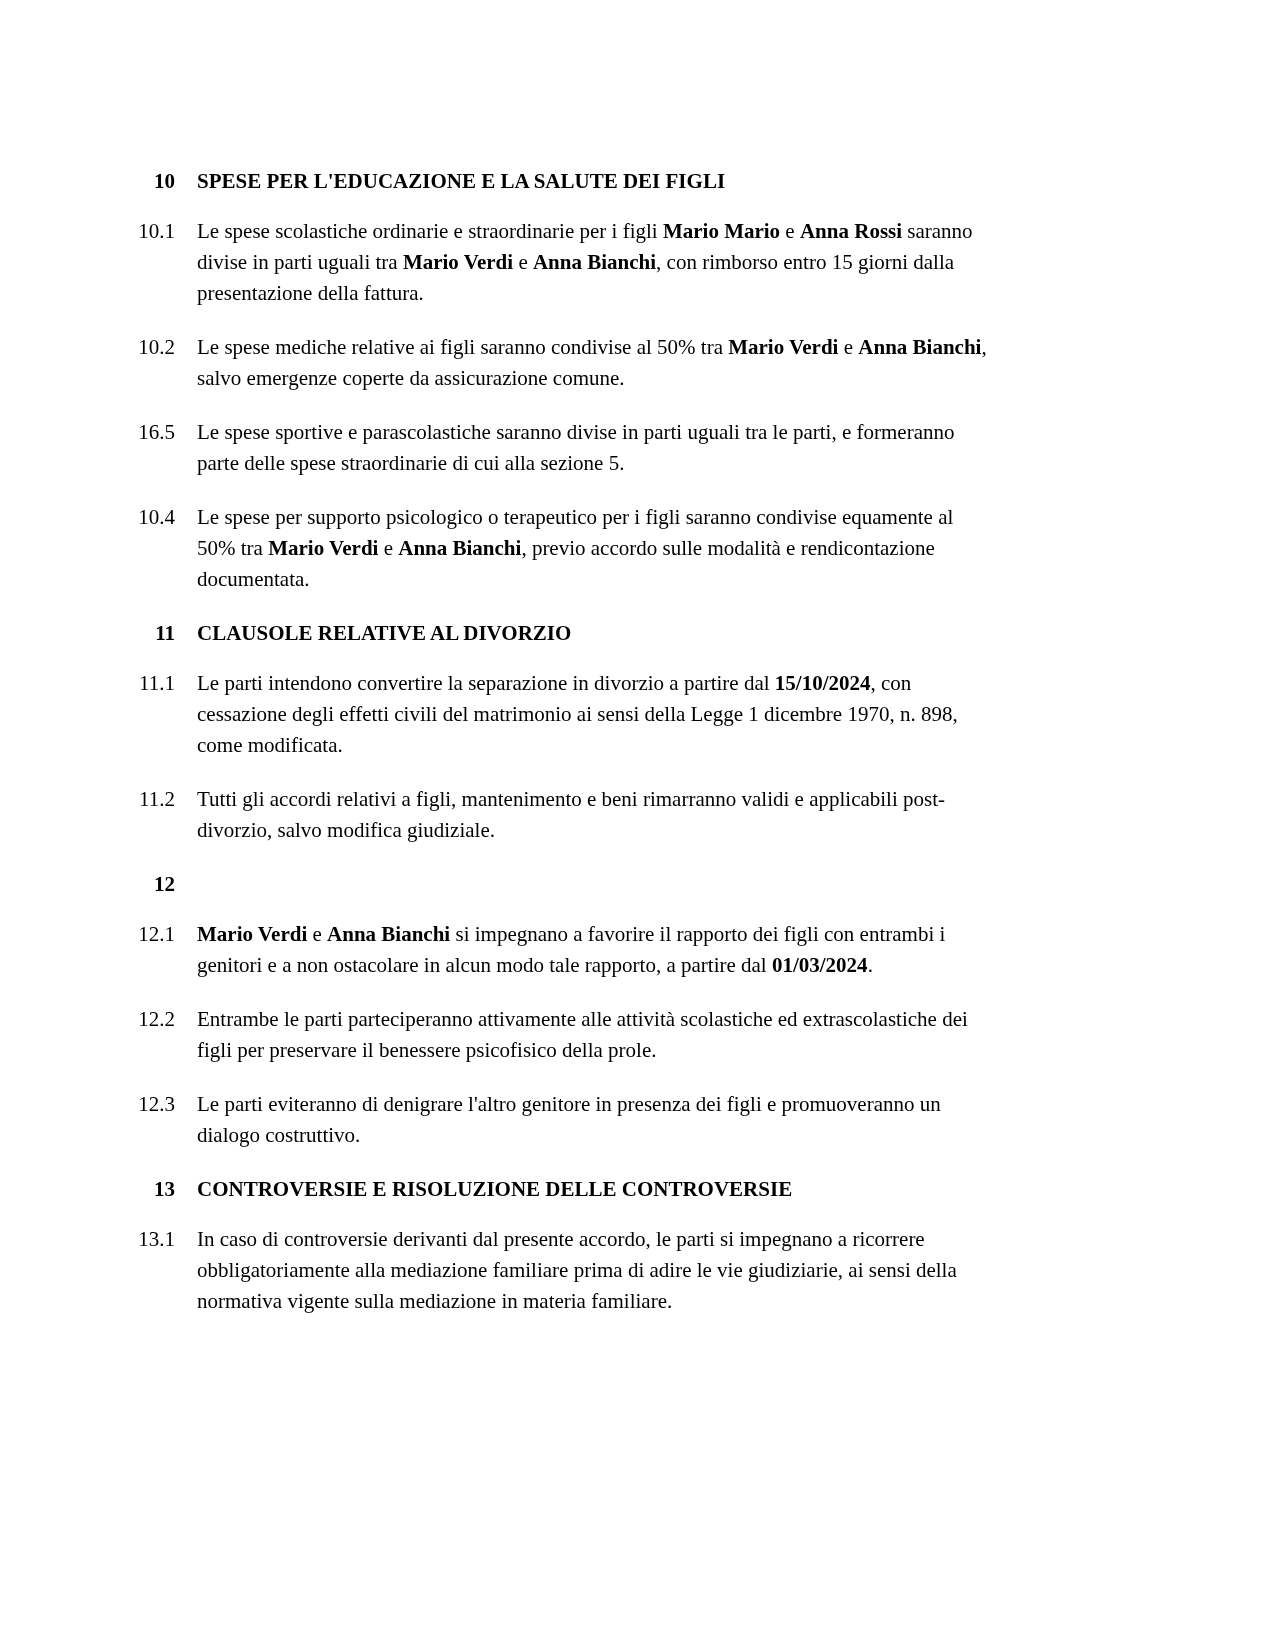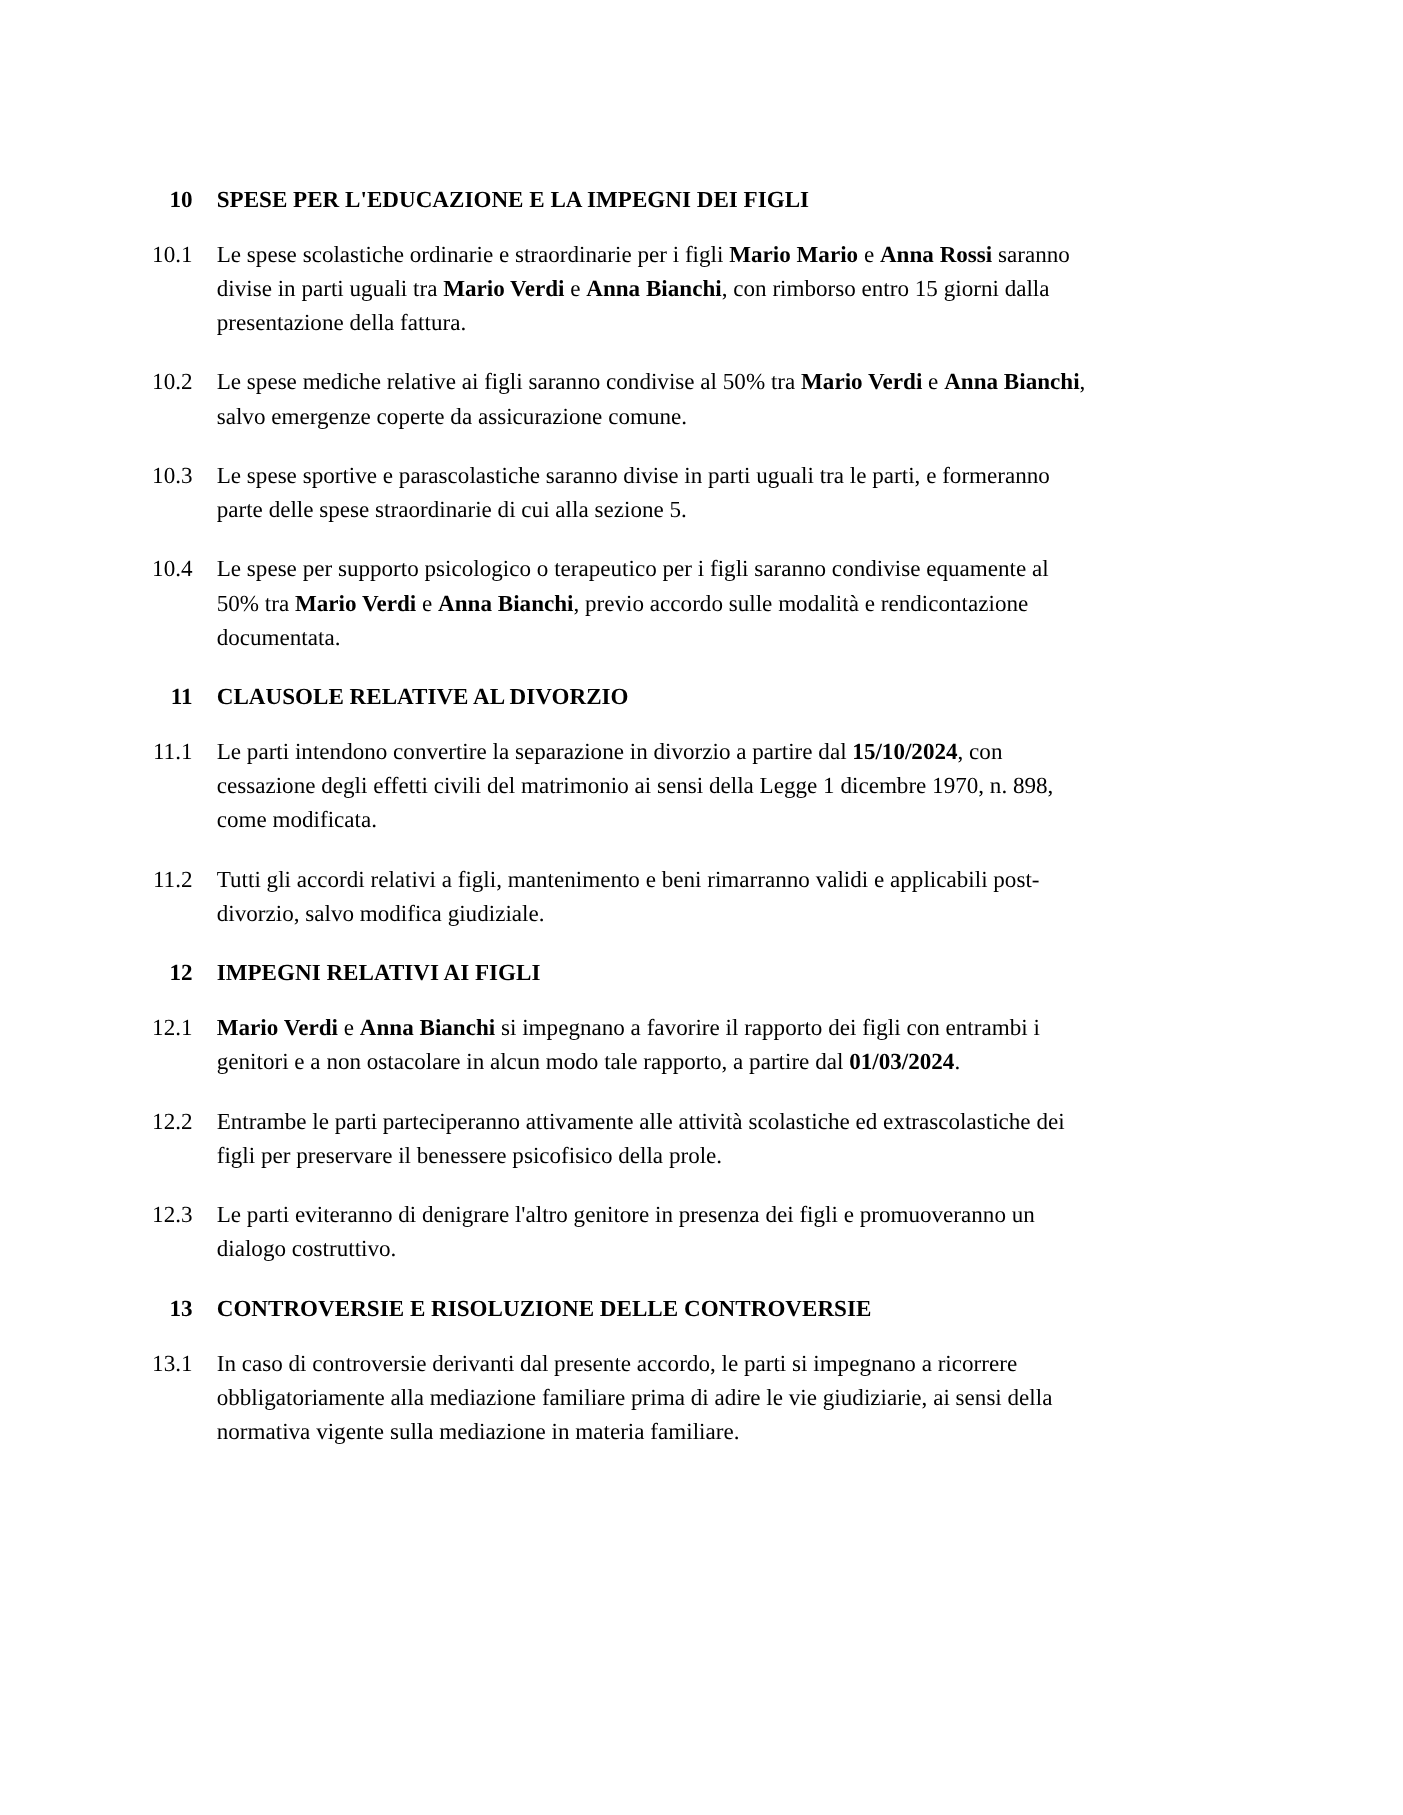--- a/index.html
+++ b/index.html
@@ -66,38 +66,38 @@
   }
 </style>
 </head>
 <body>
 
 <main class="page">
   <div id="sections-host">
   <section class="doc-section">
     <div class="heading-row">
       <div class="num-col">10</div>
-      <h2 class="section-title">SPESE PER L'EDUCAZIONE E LA IMPEGNI DEI FIGLI</h2>
+      <h2 class="section-title">SPESE PER L'EDUCAZIONE E LA SALUTE DEI FIGLI</h2>
     </div>
     <div>
   <div class="clause-row">
     <div class="num-col">10.1</div>
     <p class="clause-text"><span>Le spese scolastiche ordinarie e straordinarie per i figli </span><b>Mario Mario</b><span> e </span><b>Anna Rossi</b><span> saranno
 divise in parti uguali tra </span><b>Mario Verdi</b><span> e </span><b>Anna Bianchi</b><span>, con rimborso entro 15 giorni dalla
 presentazione della fattura.</span></p>
   </div>
 
   <div class="clause-row">
     <div class="num-col">10.2</div>
     <p class="clause-text"><span>Le spese mediche relative ai figli saranno condivise al 50% tra </span><b>Mario Verdi</b><span> e </span><b>Anna Bianchi</b><span>,
 salvo emergenze coperte da assicurazione comune.</span></p>
   </div>
 
   <div class="clause-row">
-    <div class="num-col">10.3</div>
+    <div class="num-col">16.5</div>
     <p class="clause-text"><span>Le spese sportive e parascolastiche saranno divise in parti uguali tra le parti, e formeranno
 parte delle spese straordinarie di cui alla sezione 5.</span></p>
   </div>
 
   <div class="clause-row">
     <div class="num-col">10.4</div>
     <p class="clause-text"><span>Le spese per supporto psicologico o terapeutico per i figli saranno condivise equamente al
 50% tra </span><b>Mario Verdi</b><span> e </span><b>Anna Bianchi</b><span>, previo accordo sulle modalità e rendicontazione
 documentata.</span></p>
   </div>
@@ -121,21 +121,20 @@
     <div class="num-col">11.2</div>
     <p class="clause-text"><span>Tutti gli accordi relativi a figli, mantenimento e beni rimarranno validi e applicabili post-
 divorzio, salvo modifica giudiziale.</span></p>
   </div>
 </div>
   </section>
 
   <section class="doc-section">
     <div class="heading-row">
       <div class="num-col">12</div>
-      <h2 class="section-title">IMPEGNI RELATIVI AI FIGLI</h2>
     </div>
     <div>
   <div class="clause-row">
     <div class="num-col">12.1</div>
     <p class="clause-text"><b>Mario Verdi</b><span> e </span><b>Anna Bianchi</b><span> si impegnano a favorire il rapporto dei figli con entrambi i
 genitori e a non ostacolare in alcun modo tale rapporto, a partire dal </span><b>01/03/2024</b><span>.</span></p>
   </div>
 
   <div class="clause-row">
     <div class="num-col">12.2</div>

